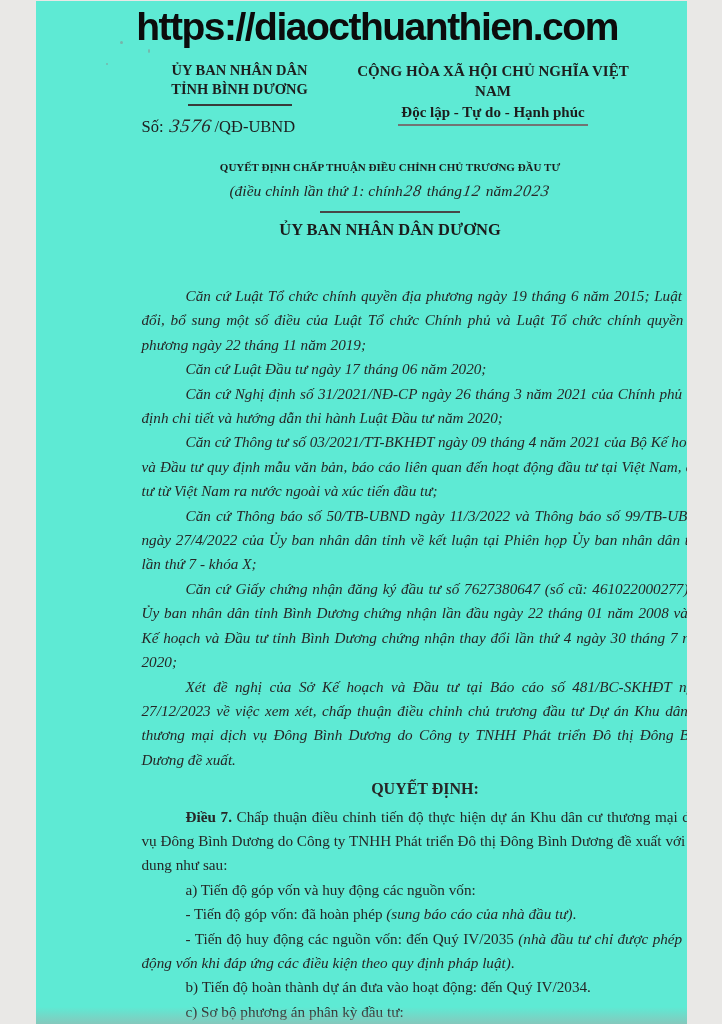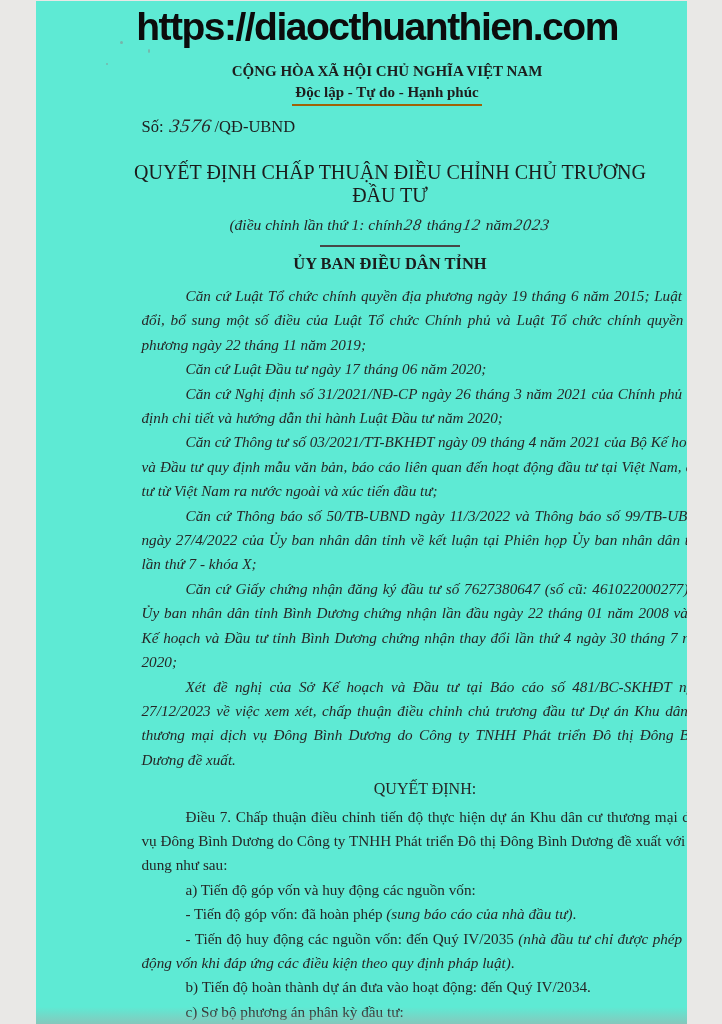--- a/index.html
+++ b/index.html
@@ -12,75 +12,80 @@
   .url-banner{
     position:absolute;top:4px;left:0;width:100%;text-align:center;
     font-family:"Liberation Sans", sans-serif;font-weight:bold;
     font-size:39px;letter-spacing:-1.5px;color:#0c0c0c;
     transform:translateX(16px);
   }
   .header-row{position:absolute;top:60px;left:98px;right:46px;display:flex;}
   .header-left{width:212px;text-align:center;font-weight:bold;font-size:14.5px;line-height:19px;color:#1d1d1d;}
   .header-left .rule{width:104px;height:2px;background:#3a3a3a;margin:5px auto 0;}
   .header-right{flex:1;text-align:center;font-weight:bold;font-size:15px;line-height:20px;color:#1d1d1d;}
-  .motto{display:inline-block;border-bottom:2px solid #a16207;padding:0 3px 2px;margin-top:1px;}
+  .motto{display:inline-block;border-bottom:2px solid #737373;padding:0 3px 2px;margin-top:1px;}
   .doc-number{position:absolute;top:114px;left:106px;font-size:16.5px;color:#1d1d1d;}
   .hw{font-style:italic;display:inline-block;transform:skewX(-9deg);letter-spacing:1px;color:#2a2a2a;}
   .doc-number .hw{font-size:19px;margin:0 3px 0 6px;}
   .title-block{position:absolute;top:160px;left:98px;right:40px;text-align:center;}
-  .title{font-weight:normal;font-size:20px;color:#1b1b1b;margin-bottom:7px;}
+  .title{font-weight:bold;font-size:11px;color:#1b1b1b;margin-bottom:7px;}
   .subtitle{font-style:italic;font-size:15.5px;line-height:22px;color:#242424;}
   .subtitle .hw{font-size:16px;margin:0 1px;}
   .sep{width:140px;height:2px;background:#474747;margin:9px auto 7px;}
   .issuer{font-weight:bold;font-size:16.5px;color:#1b1b1b;margin-top:4px;}
   .body{
     position:absolute;top:283px;left:106px;width:567px;
     font-size:15.2px;line-height:24.4px;text-align:justify;color:#262626;
   }
   .body p{margin:0;text-indent:44px;}
   .body p.heading{text-align:center;text-indent:0;font-weight:bold;margin:5px 0 3px;font-size:16px;}
   .body .i{font-style:italic;}
-  .body .b{font-weight:normal;}
+  .body .b{font-weight:bold;}
   .seal{position:absolute;left:645px;top:318px;width:172px;height:172px;opacity:.92;pointer-events:none;}
   .bottom-shade{
     position:absolute;left:0;bottom:0;width:100%;height:18px;
     background:linear-gradient(to bottom, rgba(180,179,176,0), rgba(170,169,166,.55));
   }
 </style>
 </head>
 <body>
 
 <div class="page">
 
   <div class="url-banner">https://diaocthuanthien.com</div>
 
   <div class="speck" style="left:84px;top:40px;width:3px;height:3px;"></div>
   <div class="speck" style="left:112px;top:48px;width:2px;height:4px;"></div>
   <div class="speck" style="left:70px;top:62px;width:2px;height:2px;"></div>
 
   <div class="header-row">
+    <div class="header-left">
+      <div>ỦY BAN NHÂN DÂN</div>
+      <div>TỈNH BÌNH DƯƠNG</div>
+      <div class="rule"></div>
+    </div>
     <div class="header-right">
       <div>CỘNG HÒA XÃ HỘI CHỦ NGHĨA VIỆT NAM</div>
       <div class="motto">Độc lập - Tự do - Hạnh phúc</div>
     </div>
   </div>
 
   <div class="doc-number">
     <span>Số:</span><span class="hw">3576</span><span>/QĐ-UBND</span>
   </div>
 
   <div class="title-block">
     <div class="title">QUYẾT ĐỊNH CHẤP THUẬN ĐIỀU CHỈNH CHỦ TRƯƠNG ĐẦU TƯ</div>
     <div class="subtitle">
       <span>(điều chỉnh lần thứ 1: chính</span><span class="hw">28</span>
       <span>tháng</span><span class="hw">12</span>
       <span>năm</span><span class="hw">2023</span>
     </div>
     <div class="sep"></div>
-    <div class="issuer">ỦY BAN ĐIỀU DÂN TỈNH</div>
+    <div class="issuer">ỦY BAN NHÂN DÂN DƯƠNG</div>
   </div>
 
   <div class="body" id="body-container">
       <p><span class="i">Căn cứ Luật Tổ chức chính quyền địa phương ngày 19 tháng 6 năm 2015; Luật sửa đổi, bổ sung một số điều của Luật Tổ chức Chính phủ và Luật Tổ chức chính quyền địa phương ngày 22 tháng 11 năm 2019;</span></p>
       <p><span class="i">Căn cứ Luật Đầu tư ngày 17 tháng 06 năm 2020;</span></p>
       <p><span class="i">Căn cứ Nghị định số 31/2021/NĐ-CP ngày 26 tháng 3 năm 2021 của Chính phủ quy định chi tiết và hướng dẫn thi hành Luật Đầu tư năm 2020;</span></p>
       <p><span class="i">Căn cứ Thông tư số 03/2021/TT-BKHĐT ngày 09 tháng 4 năm 2021 của Bộ Kế hoạch và Đầu tư quy định mẫu văn bản, báo cáo liên quan đến hoạt động đầu tư tại Việt Nam, đầu tư từ Việt Nam ra nước ngoài và xúc tiến đầu tư;</span></p>
       <p><span class="i">Căn cứ Thông báo số 50/TB-UBND ngày 11/3/2022 và Thông báo số 99/TB-UBND ngày 27/4/2022 của Ủy ban nhân dân tỉnh về kết luận tại Phiên họp Ủy ban nhân dân tỉnh lần thứ 7 - khóa X;</span></p>
       <p><span class="i">Căn cứ Giấy chứng nhận đăng ký đầu tư số 7627380647 (số cũ: 461022000277) do Ủy ban nhân dân tỉnh Bình Dương chứng nhận lần đầu ngày 22 tháng 01 năm 2008 và Sở Kế hoạch và Đầu tư tỉnh Bình Dương chứng nhận thay đổi lần thứ 4 ngày 30 tháng 7 năm 2020;</span></p>
       <p><span class="i">Xét đề nghị của Sở Kế hoạch và Đầu tư tại Báo cáo số 481/BC-SKHĐT ngày 27/12/2023 về việc xem xét, chấp thuận điều chỉnh chủ trương đầu tư Dự án Khu dân cư thương mại dịch vụ Đông Bình Dương do Công ty TNHH Phát triển Đô thị Đông Bình Dương đề xuất.</span></p>

